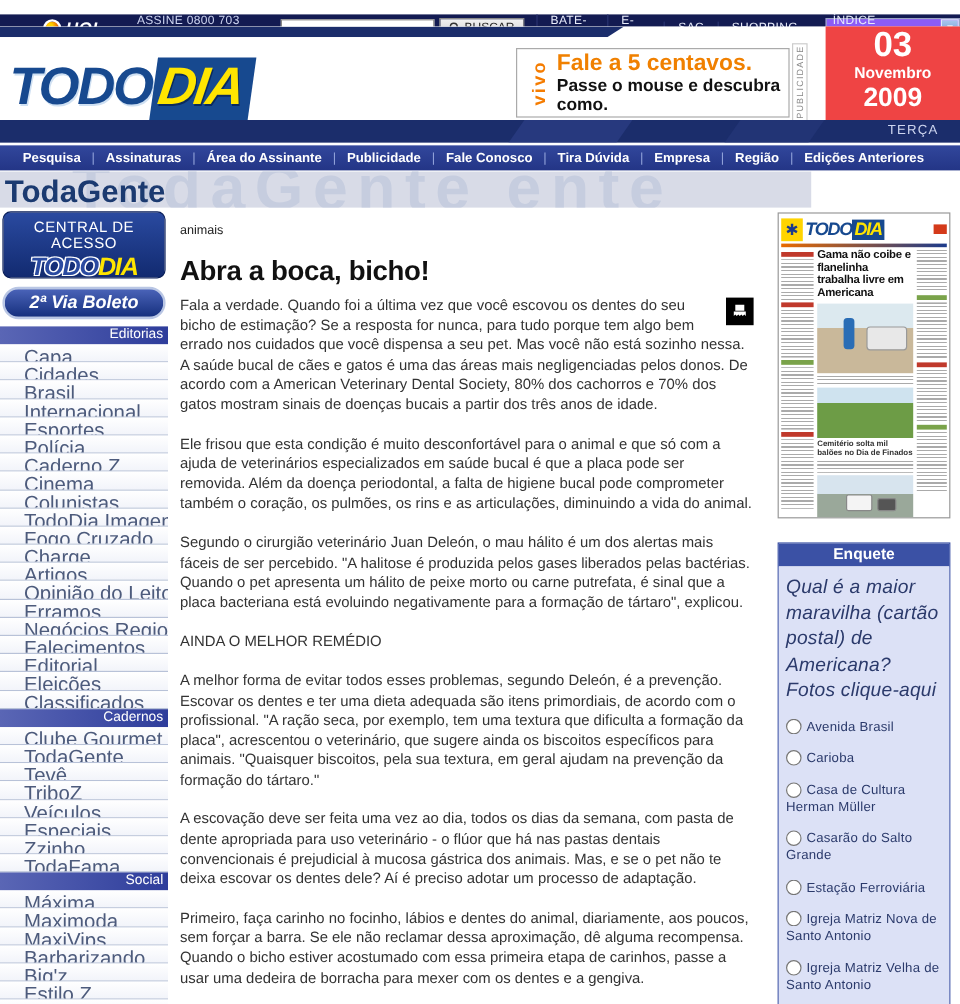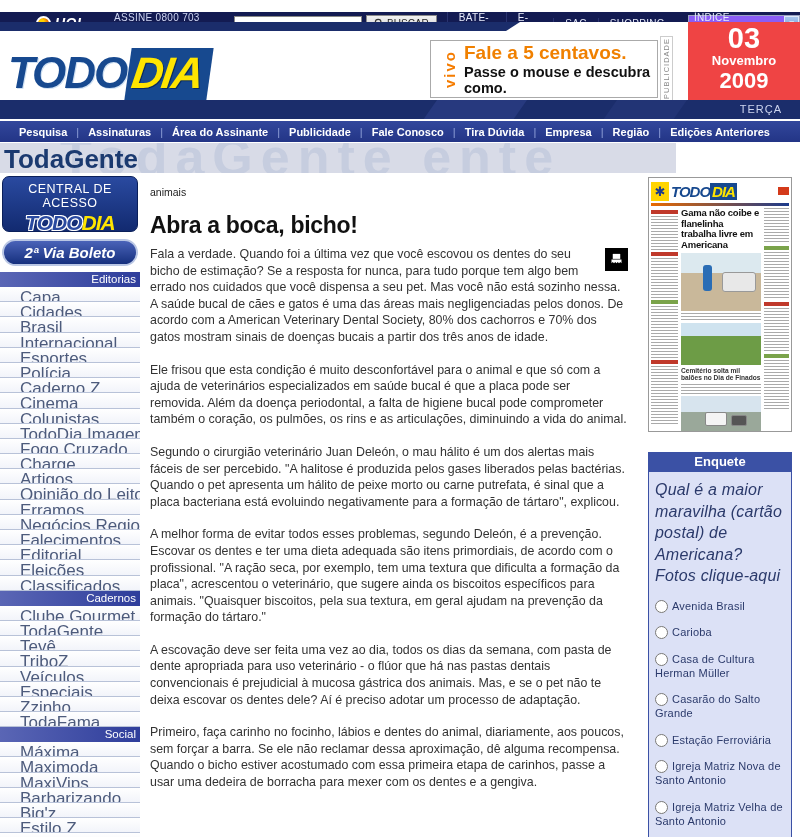--- a/index.html
+++ b/index.html
@@ -269,20 +269,21 @@
   <div class="art-body">
     <div class="print-icon">
       <svg width="15" height="15" viewBox="0 0 24 24">
           <path fill="#fff" d="M6 3h12v8H6z"></path>
           <path fill="#fff" d="M4 12h16v6l-2-2-2 2-2-2-2 2-2-2-2 2-2-2-2 2z"></path>
         </svg>
     </div>
     <p>Fala a verdade. Quando foi a última vez que você escovou os dentes do seu bicho de estimação? Se a resposta for nunca, para tudo porque tem algo bem errado nos cuidados que você dispensa a seu pet. Mas você não está sozinho nessa. A saúde bucal de cães e gatos é uma das áreas mais negligenciadas pelos donos. De acordo com a American Veterinary Dental Society, 80% dos cachorros e 70% dos gatos mostram sinais de doenças bucais a partir dos três anos de idade.</p>
     <p>Ele frisou que esta condição é muito desconfortável para o animal e que só com a ajuda de veterinários especializados em saúde bucal é que a placa pode ser removida. Além da doença periodontal, a falta de higiene bucal pode comprometer também o coração, os pulmões, os rins e as articulações, diminuindo a vida do animal.</p>
     <p>Segundo o cirurgião veterinário Juan Deleón, o mau hálito é um dos alertas mais fáceis de ser percebido. "A halitose é produzida pelos gases liberados pelas bactérias. Quando o pet apresenta um hálito de peixe morto ou carne putrefata, é sinal que a placa bacteriana está evoluindo negativamente para a formação de tártaro", explicou.</p>
+    <div class="art-sub">AINDA O MELHOR REMÉDIO</div>
     <p>A melhor forma de evitar todos esses problemas, segundo Deleón, é a prevenção. Escovar os dentes e ter uma dieta adequada são itens primordiais, de acordo com o profissional. "A ração seca, por exemplo, tem uma textura que dificulta a formação da placa", acrescentou o veterinário, que sugere ainda os biscoitos específicos para animais. "Quaisquer biscoitos, pela sua textura, em geral ajudam na prevenção da formação do tártaro."</p>
     <p>A escovação deve ser feita uma vez ao dia, todos os dias da semana, com pasta de dente apropriada para uso veterinário - o flúor que há nas pastas dentais convencionais é prejudicial à mucosa gástrica dos animais. Mas, e se o pet não te deixa escovar os dentes dele? Aí é preciso adotar um processo de adaptação.</p>
     <p>Primeiro, faça carinho no focinho, lábios e dentes do animal, diariamente, aos poucos, sem forçar a barra. Se ele não reclamar dessa aproximação, dê alguma recompensa. Quando o bicho estiver acostumado com essa primeira etapa de carinhos, passe a usar uma dedeira de borracha para mexer com os dentes e a gengiva.</p>
 
   </div>
 </div>
 
 <div class="rightcol">
   <div class="paper">
     <div class="p-mast">

